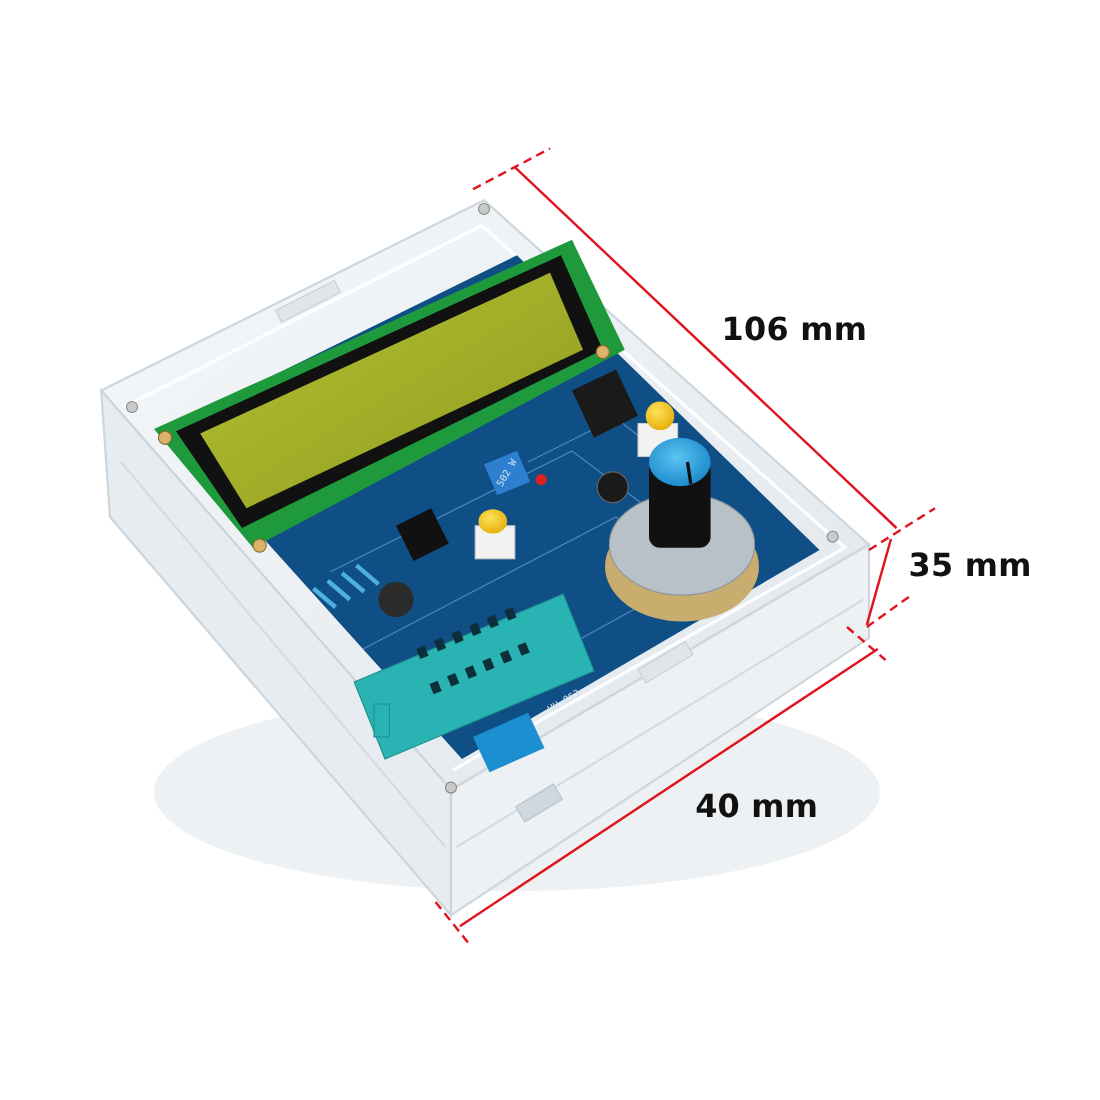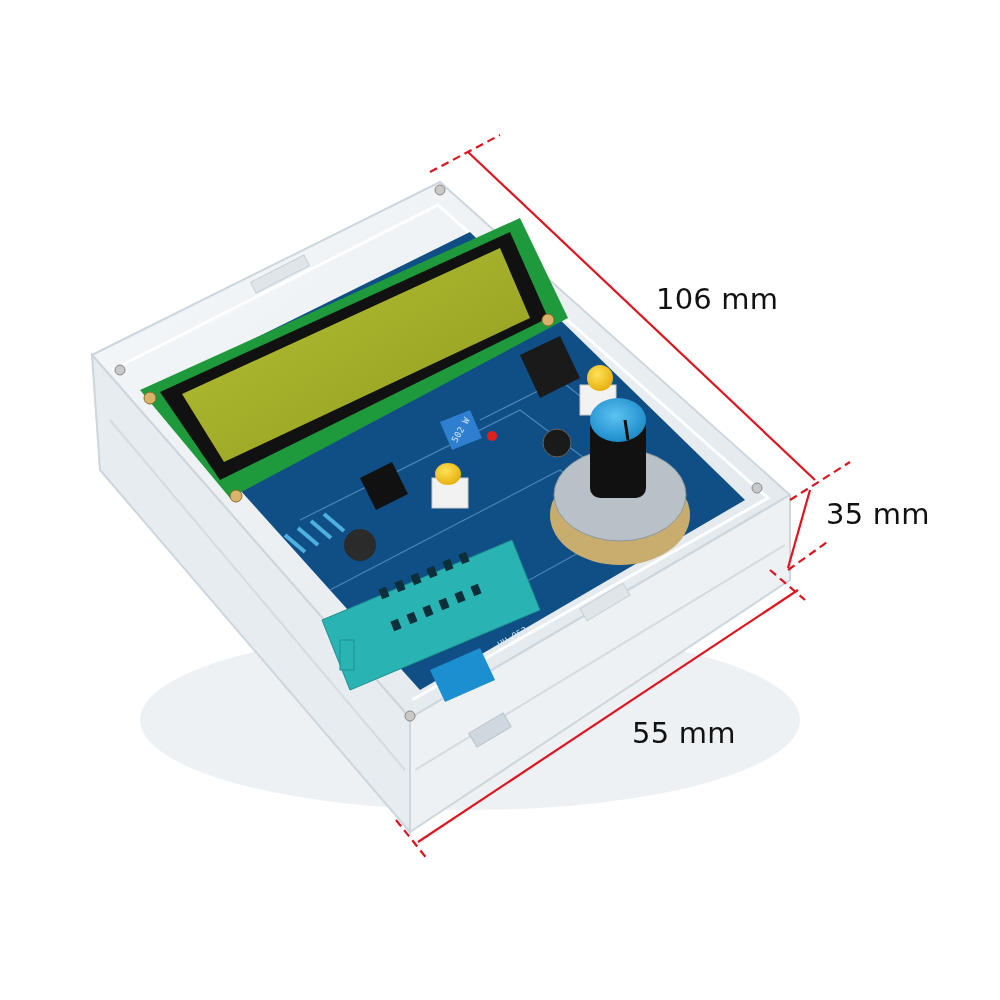--- a/index.html
+++ b/index.html
@@ -1,18 +1,18 @@
 <!DOCTYPE html>
 <html><head>
 <meta charset="utf-8">
 <style>
   html, body { margin: 0; padding: 0; background: #ffffff; }
   body { width: 1000px; height: 1000px; position: relative; overflow: hidden; font-family: "Liberation Sans", sans-serif; }
   .stage { position: absolute; left: 0; top: 0; width: 1000px; height: 1000px; }
-  .label { position: absolute; font-family: "DejaVu Sans", sans-serif; font-size: 29px; color: #111111; white-space: nowrap; letter-spacing: 0.2px; }
+  .label { position: absolute; font-family: "DejaVu Sans", sans-serif; font-size: 29px; color: #111111; white-space: nowrap; letter-spacing: 0.2px; font-weight: bold; }
   #lbl-length { left: 656px; top: 282px; }
   #lbl-height { left: 826px; top: 497px; }
   #lbl-width  { left: 632px; top: 716px; }
   .pcb-text { font-family: "DejaVu Sans Mono", monospace; font-size: 9px; fill: #cfe3f0; }
 </style>
 </head>
 <body>
 
 <div class="stage">
   <svg width="1000" height="1000" viewBox="0 0 1000 1000">
@@ -147,14 +147,14 @@
       <line x1="788" y1="570" x2="830" y2="540" stroke-dasharray="8,5"></line>
 
       <line x1="418" y1="842" x2="798" y2="590"></line>
       <line x1="396" y1="820" x2="428" y2="860" stroke-dasharray="8,5"></line>
       <line x1="770" y1="570" x2="805" y2="600" stroke-dasharray="8,5"></line>
     </g>
   </svg>
 
   <div class="label" id="lbl-length">106 mm</div>
   <div class="label" id="lbl-height">35 mm</div>
-  <div class="label" id="lbl-width">55 mm</div>
+  <div class="label" id="lbl-width">40 mm</div>
 </div>
 
 </body></html>

